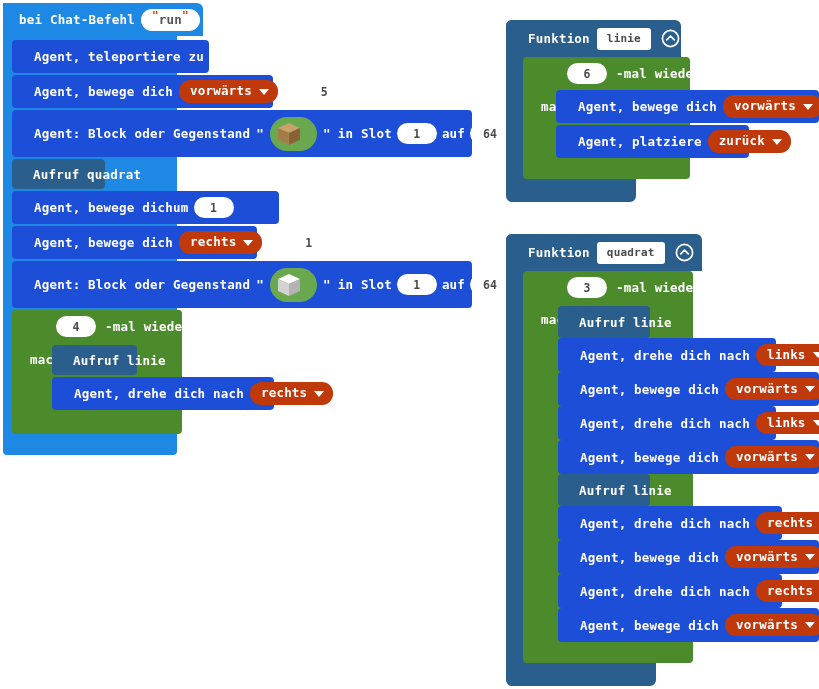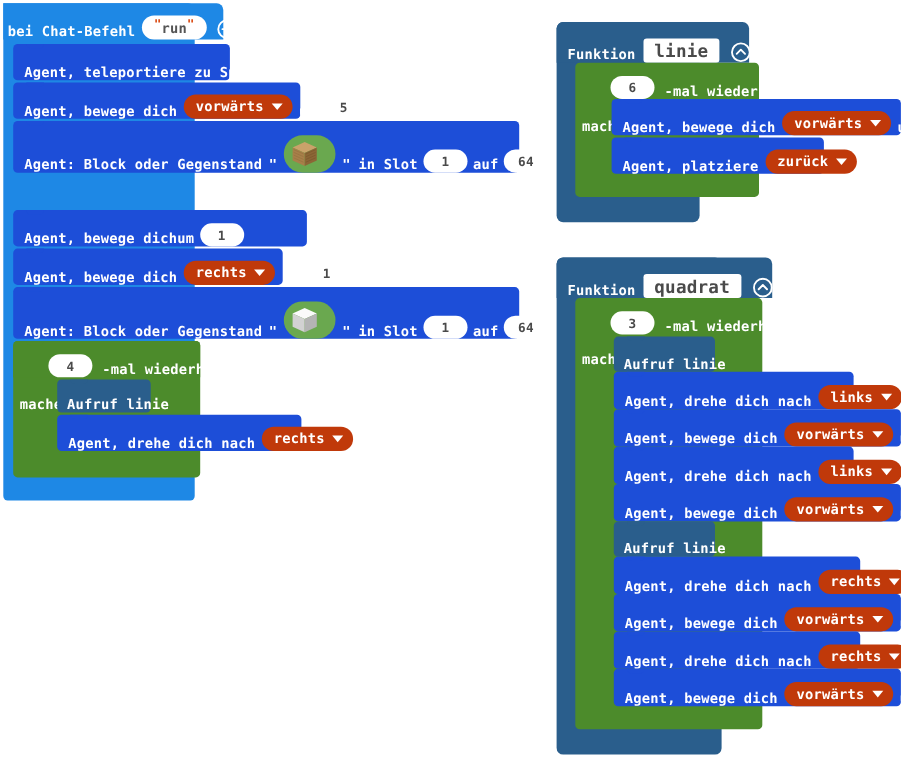--- a/index.html
+++ b/index.html
@@ -6,24 +6,24 @@
   body{
     width:819px;height:689px;background:#ffffff;
     font-family:"DejaVu Sans Mono","Liberation Mono",monospace;
     position:relative;overflow:hidden;
   }
   .canvas{position:absolute;left:0;top:0;width:819px;height:689px;}
 
   
   .blk{position:absolute;box-sizing:border-box;}
   .row{
-    display:flex;align-items:flex-end;
+    display:flex;align-items:center;
     font-size:12.5px;font-weight:bold;color:#ffffff;
     letter-spacing:.2px;white-space:nowrap;
-    padding:0 10px;box-sizing:border-box;
+    padding:0 10px;box-sizing:border-box;margin-left:12px;
   }
   .stmt{border-radius:4px;}
   .red   {background:#1d4ed8;}
   .dkblue{background:#2A5E8C;}
   .hat   {background:#1E88E5;}
   .green {background:#4C8B2B;}
 
   
   .notch{
     position:absolute;left:12px;top:0;width:16px;height:4px;
@@ -49,21 +49,21 @@
   }
   .txtfield{
     display:inline-flex;align-items:center;justify-content:center;
     height:22px;padding:0 11px;margin:0 6px;background:#fff;
     border-radius:11px;color:#555;font-size:12.5px;font-weight:bold;
   }
   .txtfield .q{color:#D94106;font-size:11px;position:relative;top:-4px;}
   .namefield{
     display:inline-flex;align-items:center;justify-content:center;
     height:22px;padding:0 10px;margin:0 7px;background:#fff;
-    border-radius:3px;color:#4a4a4a;font-size:16px;font-weight:bold;
+    border-radius:3px;color:#4a4a4a;font-size:11px;font-weight:bold;
   }
   .plus-ico,.collapse-ico{
     display:inline-flex;align-items:center;justify-content:center;
     width:19px;height:19px;margin-left:3px;flex:none;
   }
   .mc-item{
     display:inline-flex;align-items:center;gap:6px;
     background:#6AA84F;border-radius:17px;
     padding:3px 9px 3px 6px;margin:0 6px;height:34px;box-sizing:border-box;
   }
@@ -137,20 +137,26 @@
       </span>
       <span class="lbl">"</span>
       <span class="lbl" style="margin-left:7px;">in Slot</span>
       <span class="num">1</span>
       <span class="lbl">auf</span>
       <span class="num">64</span>
       <span class="lbl" style="margin-left:4px;">gesetzt</span>
     </div>
   </div>
 
+  <div class="blk dkblue stmt" style="left:12px;top:159px;width:93px;height:30px;">
+    <span class="notch"></span>
+    <div class="row" style="height:30px;padding:0 9px;">
+      <span class="lbl">Aufruf quadrat</span>
+    </div>
+  </div>
 
   <div class="blk red stmt" style="left:12px;top:191px;width:267px;height:33px;">
     <span class="notch"></span>
     <div class="row" style="height:33px;">
       <span class="lbl">Agent, bewege dich</span>
       <span class="lbl">um</span>
       <span class="num">1</span>
     </div>
   </div>
 

